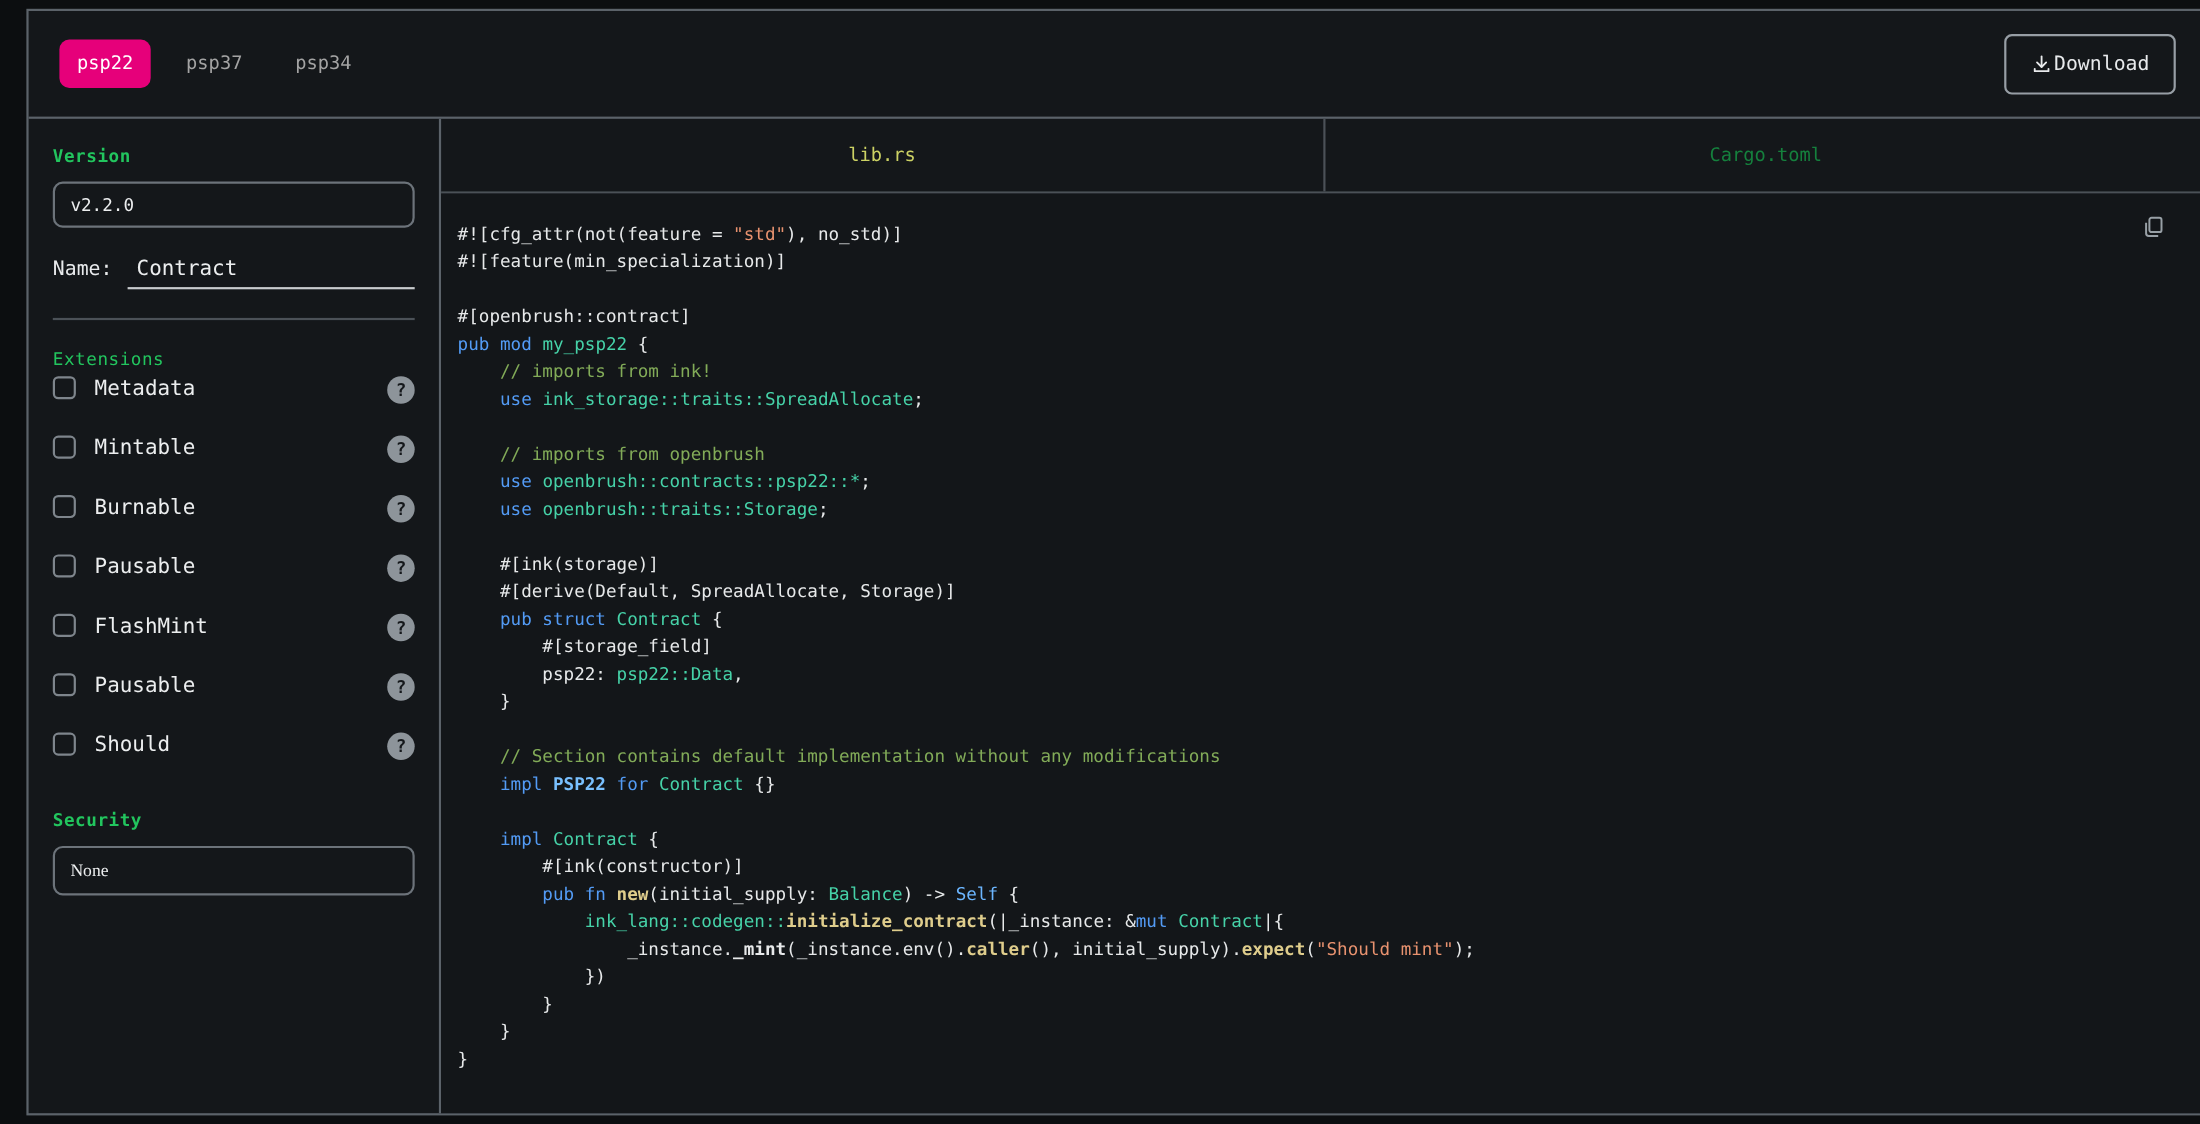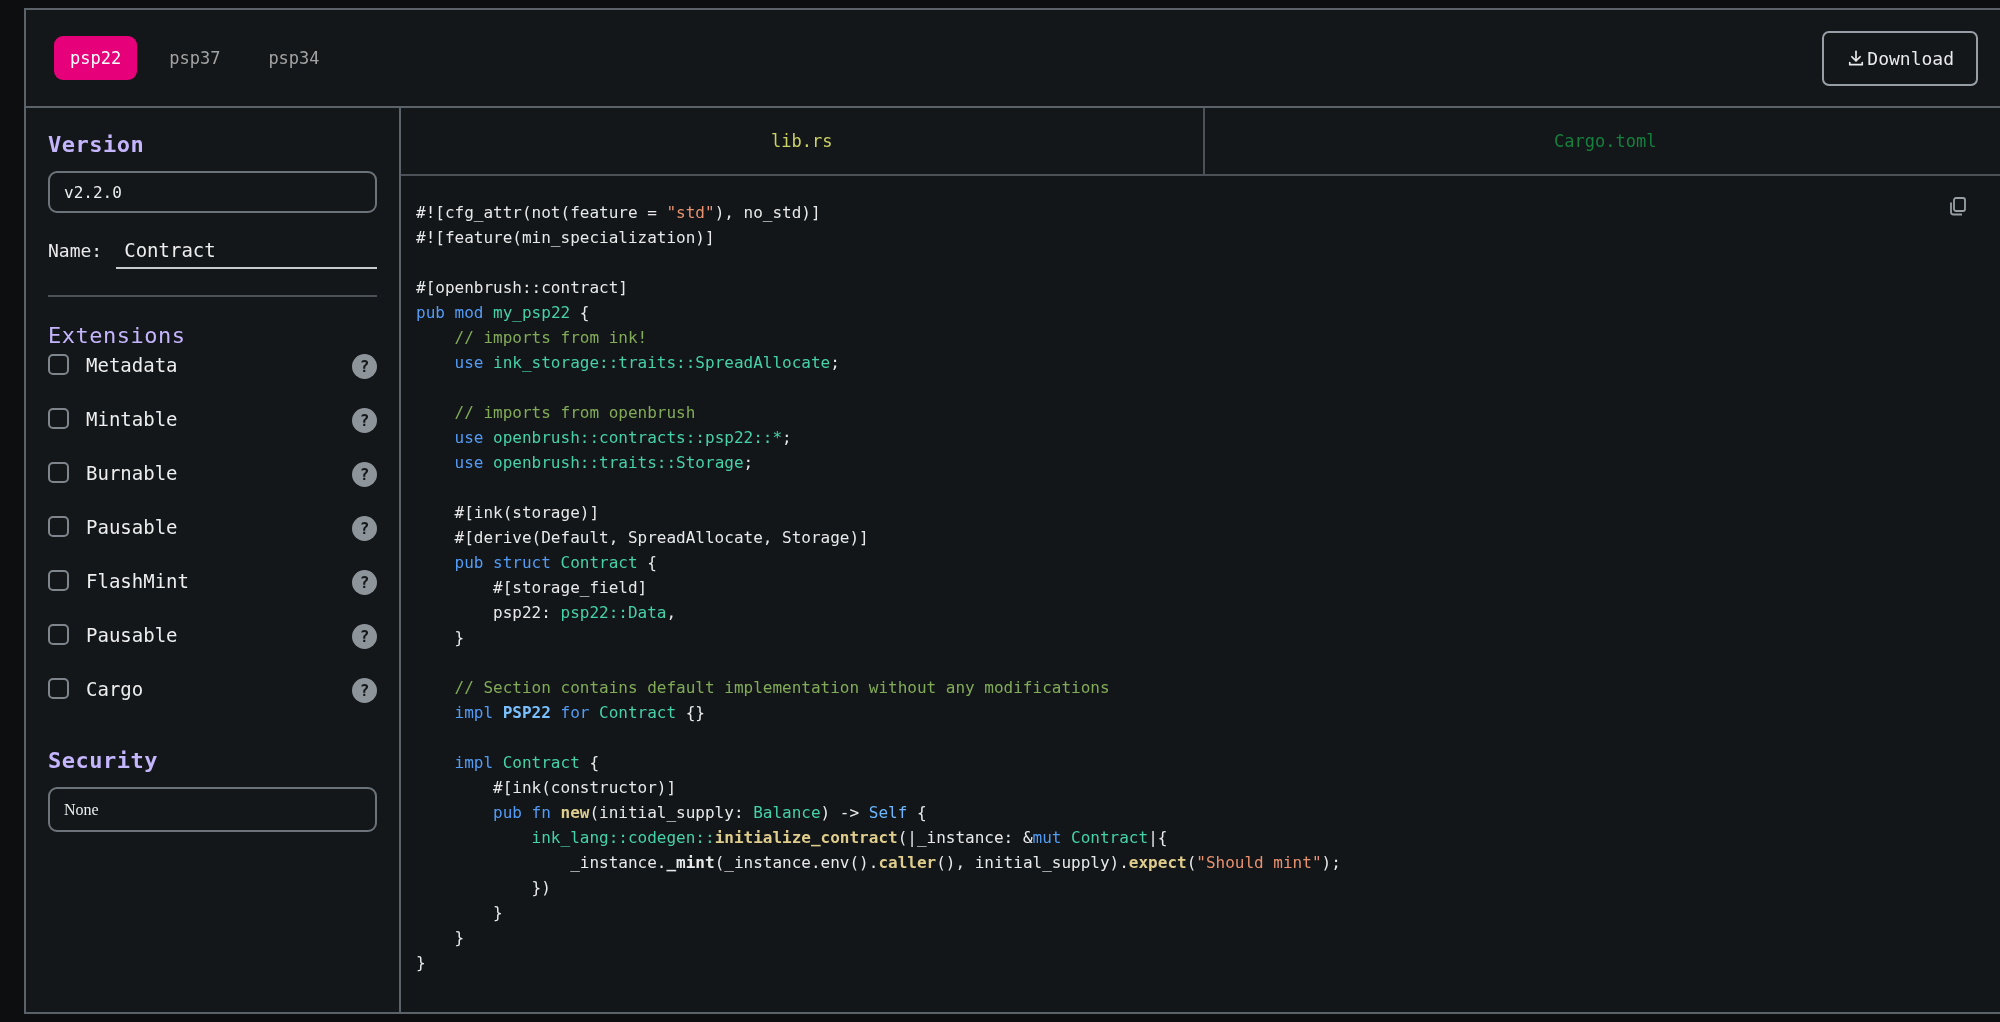--- a/index.html
+++ b/index.html
@@ -24,21 +24,21 @@
     background:transparent; border:2px solid #979ea5; border-radius:7px;
     color:#e8eaec; font:18px "DejaVu Sans Mono",monospace; padding:15px 22px; cursor:pointer;
   }
   .download-btn svg { display:block; }
   
   .body { flex:1; display:flex; min-height:0; }
   .sidebar {
     flex:0 0 375px; border-right:2px solid #5b6269; padding:24px 22px 0 22px;
     display:flex; flex-direction:column;
   }
-  .h-sec { color:#c4b5fd; font-size:22px; font-weight:bold; letter-spacing:0.5px; }
+  .h-sec { color:#22c55e; font-size:16px; font-weight:bold; letter-spacing:0.5px; }
   .h-sec.light { font-weight:normal; }
   .selectbox {
     margin-top:14px; height:42px; border:2px solid #6c737a; border-radius:9px;
     display:flex; align-items:center; padding:0 14px; color:#eceeef; font-size:16px;
     cursor:pointer; background:transparent;
   }
   .selectbox.sans { font-family:Liberation Serif, serif; height:45px; }
   .mt-constructor { margin-top:34px; }
   .name-row { margin-top:26px; display:flex; align-items:baseline; }
   .name-row label { color:#e8eaec; font-size:18px; }
@@ -152,21 +152,21 @@
           <span class="ext-label">FlashMint</span>
           <span class="help">?</span>
         </div>
         <div class="ext-row">
           <span class="cb"></span>
           <span class="ext-label">Pausable</span>
           <span class="help">?</span>
         </div>
         <div class="ext-row">
           <span class="cb"></span>
-          <span class="ext-label">Cargo</span>
+          <span class="ext-label">Should</span>
           <span class="help">?</span>
         </div>
       </div>
 
       <div class="h-sec mt-sec">Security</div>
       <div class="selectbox sans">
         <span>None</span>
       </div>
     </aside>
 

